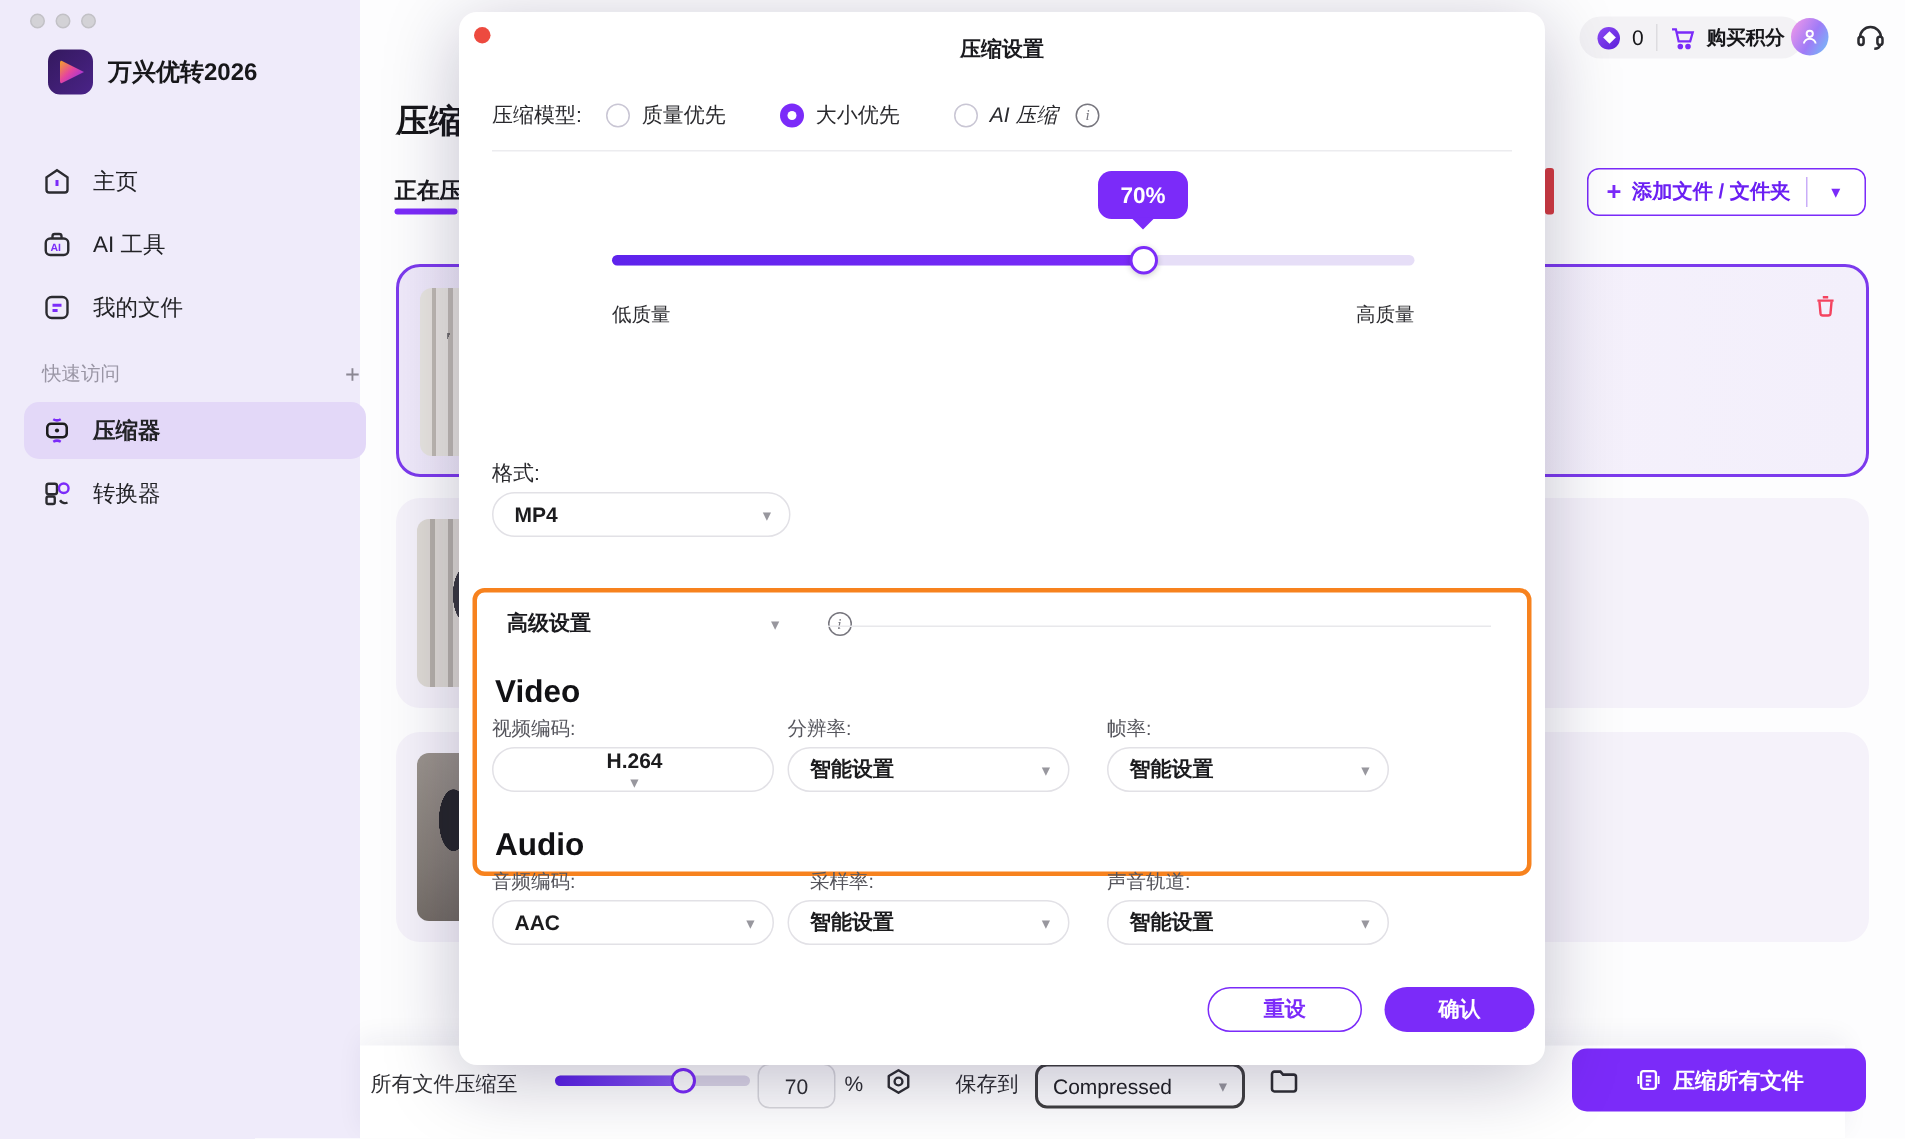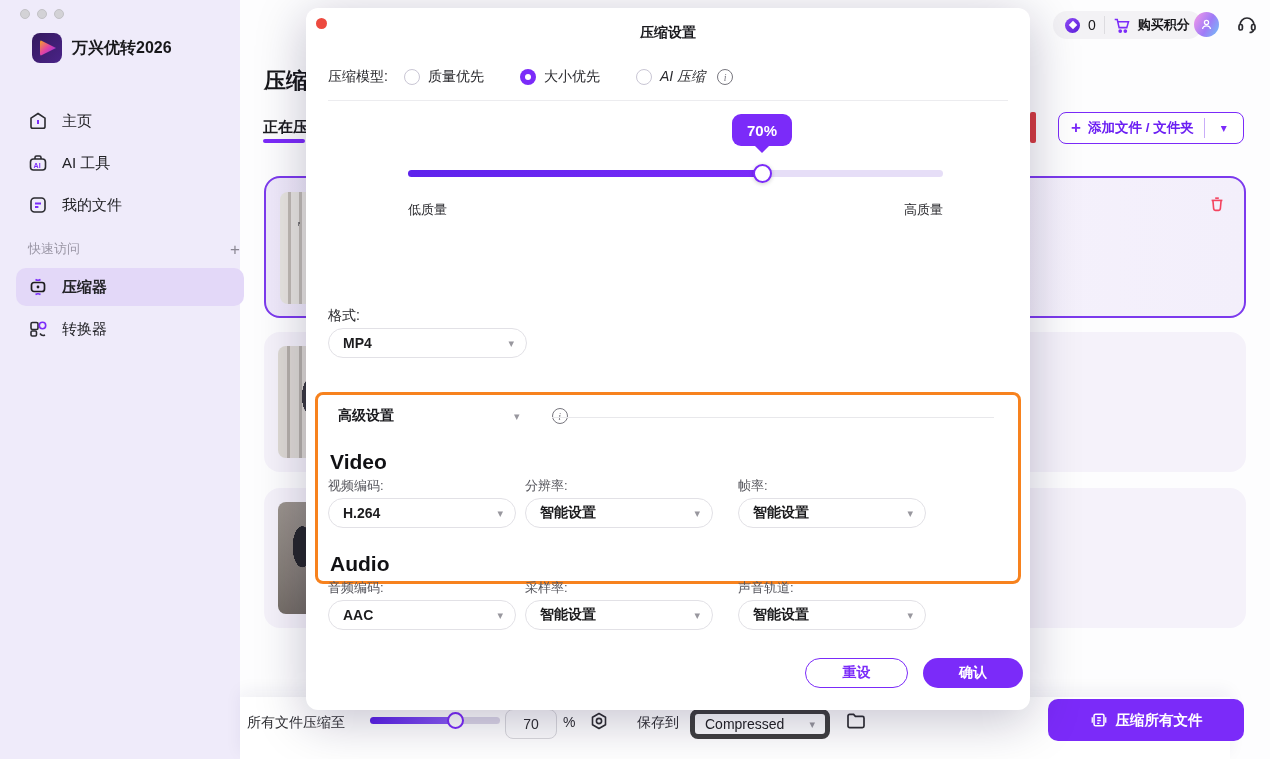--- a/index.html
+++ b/index.html
@@ -67,21 +67,21 @@
   
   .bottombar { position:absolute; left:240px; top:697px; width:990px; height:62px; background:#FFFFFF; box-shadow:0 -6px 16px rgba(40,30,80,.06); z-index:3; }
   .bb-label { position:absolute; left:7px; top:17px; font-size:14px; color:#2F2F33; }
   .mini-slider { position:absolute; left:130px; top:20px; width:130px; height:7px; border-radius:4px; background:#DCD7E8; }
   .mini-fill { width:64%; height:7px; border-radius:4px; background:linear-gradient(90deg,#5B21E8,#8B5CF6); }
   .mini-handle { position:absolute; left:77px; top:-5px; width:17px; height:17px; border-radius:50%; background:#fff; border:2px solid #7B2BF9; }
   .bb-input { position:absolute; left:265px; top:12px; width:52px; height:30px; border:1px solid #D8D8DC; border-radius:8px; background:#FCFCFD; font-size:14px; color:#2F2F33; text-align:center; font-family:inherit; }
   .bb-pct { position:absolute; left:323px; top:17px; font-size:14px; color:#2F2F33; }
   .bb-gear { position:absolute; left:348px; top:14px; cursor:pointer; }
   .bb-save { position:absolute; left:397px; top:17px; font-size:14px; color:#2F2F33; }
-  .bb-drop { position:absolute; left:450px; top:12px; width:140px; height:30px; border:5px solid #404040; border-radius:8px; background:#FDFDFE; display:flex; align-items:center; padding:0 10px; cursor:pointer; }
+  .bb-drop { position:absolute; left:450px; top:12px; width:140px; height:30px; border:2px solid #404040; border-radius:8px; background:#FDFDFE; display:flex; align-items:center; padding:0 10px; cursor:pointer; }
   .bb-drop .val { flex:1; font-size:14px; color:#222226; }
   .bb-drop .chev { color:#98979E; font-size:11px; }
   .bb-folder { position:absolute; left:605px; top:13px; cursor:pointer; }
   .bb-compress { position:absolute; left:808px; top:2px; width:196px; height:42px; border-radius:10px; background:#7B2BF9; color:#fff; display:flex; align-items:center; justify-content:center; gap:8px; font-size:14.5px; font-weight:bold; cursor:pointer; }
 
   
   .modal { position:absolute; left:306px; top:8px; width:724px; height:702px; background:#fff; border-radius:12px;
       box-shadow:0 10px 50px rgba(20,10,60,.25); z-index:50; }
   .m-close { position:absolute; left:10px; top:10px; width:11px; height:11px; border-radius:50%; background:#ED4A3F; cursor:pointer; }
   .m-title { position:absolute; left:0; top:16px; width:100%; text-align:center; font-size:14px; font-weight:bold; color:#1A1A1E; }
@@ -310,36 +310,36 @@
       <span class="adv-title">高级设置</span>
       <span class="adv-chev">▾</span>
       <span class="info-i adv-info">i</span>
     </div>
     <div class="adv-line"></div>
 
     <div class="sec-title" style="top:55px;">Video</div>
     <div class="f-label c1" style="top:82px;">视频编码:</div>
     <div class="f-label c2" style="top:82px;">分辨率:</div>
     <div class="f-label c3" style="top:82px;">帧率:</div>
-    <div class="select f-select c1" style="top:103px;">
+    <div class="select f-select c1" style="top:103px;flex-direction:column;">
       <span class="val">H.264</span>
       <span class="chev">▾</span>
     </div>
     <div class="select f-select c2" style="top:103px;">
       <span class="val">智能设置</span>
       <span class="chev">▾</span>
     </div>
     <div class="select f-select c3" style="top:103px;">
       <span class="val">智能设置</span>
       <span class="chev">▾</span>
     </div>
 
     <div class="sec-title" style="top:157px;">Audio</div>
     <div class="f-label c1" style="top:184px;">音频编码:</div>
-    <div class="f-label c2" style="top:184px;">采样率:</div>
+    <div class="f-label c2" style="top:184px;margin-left:15px;">采样率:</div>
     <div class="f-label c3" style="top:184px;">声音轨道:</div>
     <div class="select f-select c1" style="top:205px;">
       <span class="val">AAC</span>
       <span class="chev">▾</span>
     </div>
     <div class="select f-select c2" style="top:205px;">
       <span class="val">智能设置</span>
       <span class="chev">▾</span>
     </div>
     <div class="select f-select c3" style="top:205px;">

